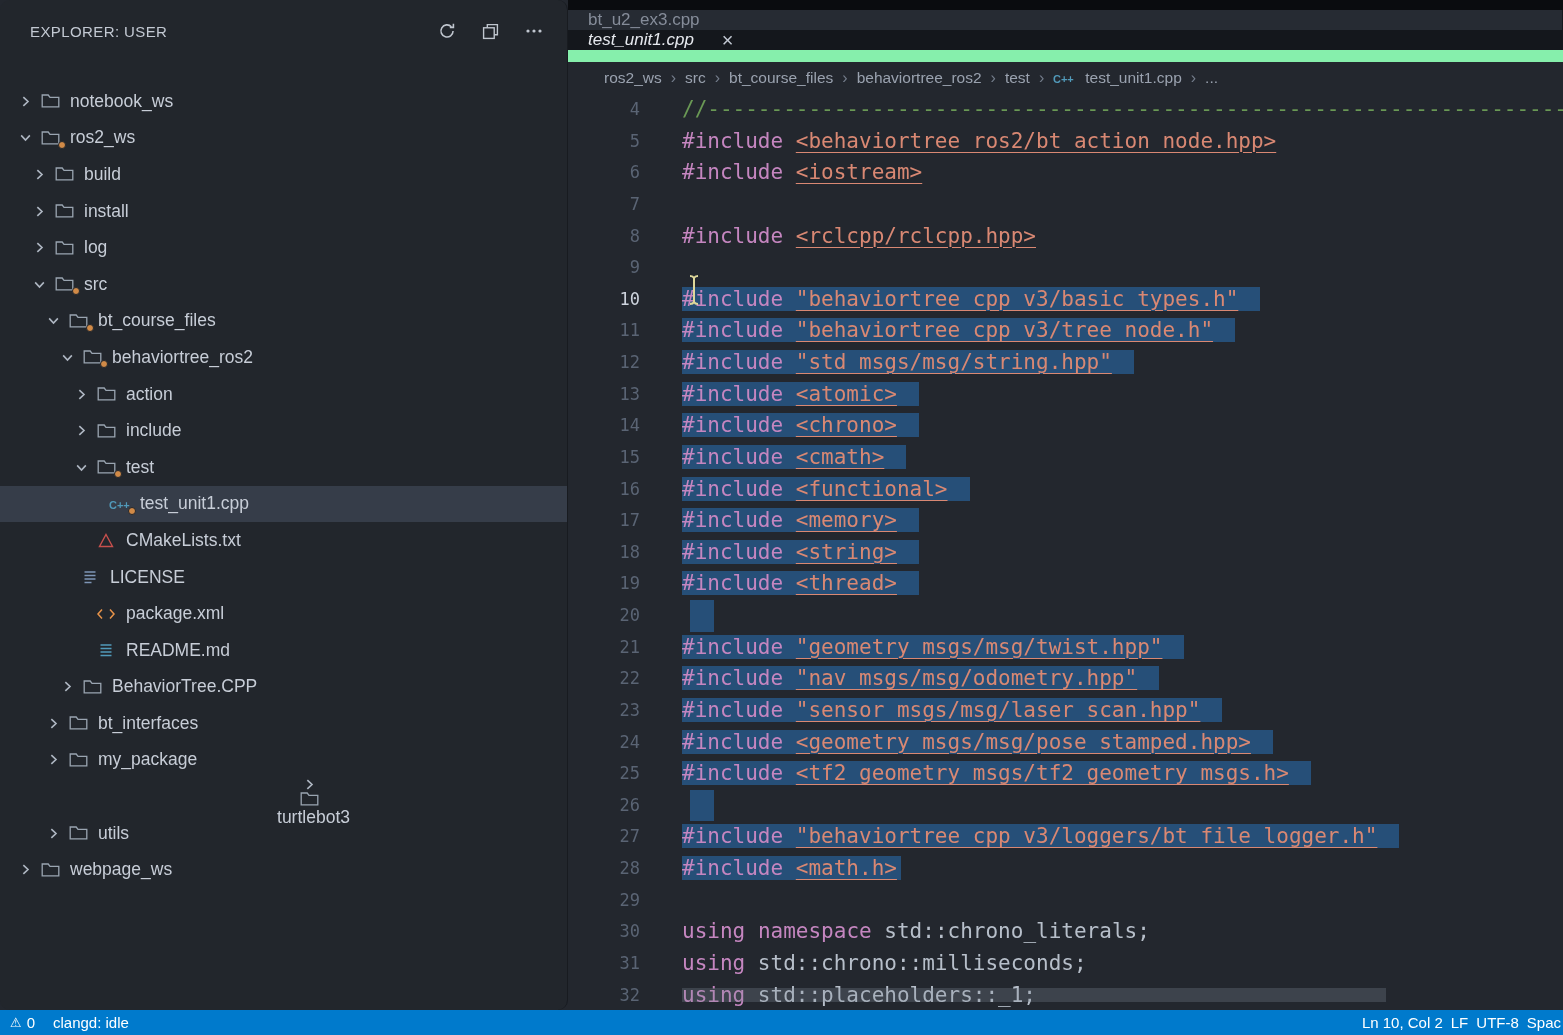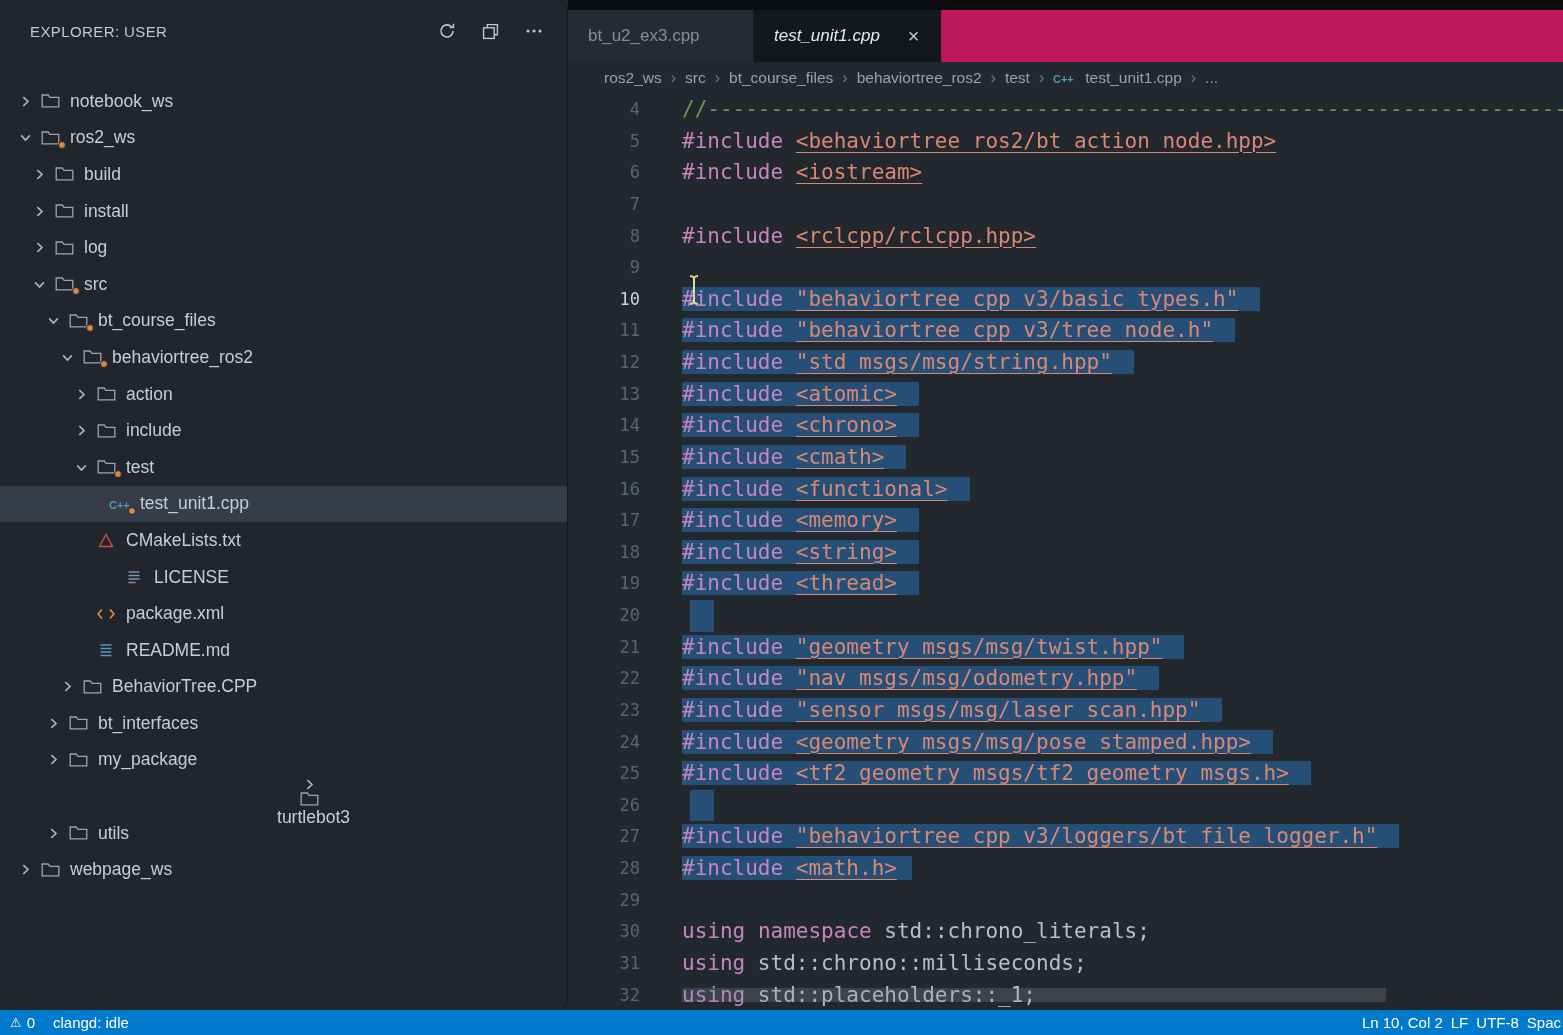--- a/index.html
+++ b/index.html
@@ -17,42 +17,42 @@
   .trow { display:flex; align-items:center; height:36.6px; cursor:pointer; }
   .trow.selected { background:#363d49; }
   .chev { width:26px; flex:none; display:inline-flex; justify-content:center; }
   .ficon { width:24px; flex:none; display:inline-flex; justify-content:center; position:relative; }
   .gitdot { position:absolute; right:-4px; bottom:-3px; width:8px; height:8px; border-radius:50%; background:var(--dot,#d18a47); border:1px solid #22262c; }
   .flabel { margin-left:8px; font-size:17.5px; color:#c7cdd7; white-space:nowrap; }
 
   
   .editor-col { position:absolute; left:568px; top:0; right:0; height:1010px; background:#23272e; }
   .topstrip { height:10px; background:#0a0c0f; }
-  .tabbar { height:52px; background:#be185d; display:flex; }
+  .tabbar { height:52px; background:#86efac; display:flex;flex-direction:column; }
   .tab { display:flex; align-items:center; padding:0 20px; font-size:17px; color:#858c99; background:#262b33; border-right:1px solid #15181d; cursor:pointer; min-width:186px; }
   .tab.active { background:#14171c; color:#e6e9ee; }
   .tab.active .tlabel { font-style:italic; }
   .tclose { margin-left:28px; font-size:20px; color:#c2c8d2; line-height:1; cursor:pointer; }
 
   .breadcrumb { height:32px; display:flex; align-items:center; padding-left:36px; font-size:15.5px; color:#9aa2af; gap:9px; }
   .bsep { color:#737c8a; font-size:16px; }
   .bitem { cursor:pointer; white-space:nowrap; }
   .bcpp { display:inline-flex; margin-right:1px; }
 
   .code { position:absolute; left:0; top:94px; right:0; height:916px; overflow:hidden; }
   .cline { display:flex; height:31.64px; line-height:31.64px; font-family:"DejaVu Sans Mono",monospace; font-size:21px; white-space:pre; }
   .lnum { width:72px; flex:none; text-align:right; color:#5a6474; font-size:17px; }
   .lnum.cur { color:#cdd3dd; }
   .ltext { margin-left:42px; }
   .seg-kw  { color:var(--kw,#c586c0); }
   .seg-inc { color:var(--str,#d98873); text-decoration:underline; text-decoration-thickness:1px; text-underline-offset:3.5px; }
   .seg-cmt { color:var(--cmt,#6a9955); }
   .seg-pln { color:#b7bfca; }
   .sel { background:var(--sel,#264f78); padding-right:22px; }
-  .sel.selend { padding-right:15px; }
+  .sel.selend { padding-right:4px; }
   .selblock { display:inline-block; width:24px; height:100%; background:var(--sel,#264f78); margin-left:8px; }
 
   .hscroll { position:absolute; left:114px; bottom:8px; width:704px; height:14px; background:rgba(130,140,153,.28); }
   .ibeam { position:absolute; left:118px; top:274px; pointer-events:none; }
 
   
   .statusbar { position:absolute; left:0; bottom:0; width:100%; height:25px; background:var(--status,#007acc); display:flex; align-items:center; justify-content:space-between; color:#fff; font-size:15px; z-index:20; padding:0 2px 0 10px; overflow:hidden; }
   .sb-left  { display:flex; gap:18px; align-items:center; }
   .sb-right { display:flex; gap:8px; align-items:center; }
   .sb-item  { cursor:pointer; white-space:nowrap; display:inline-flex; gap:5px; align-items:center; }
@@ -251,21 +251,21 @@
         </div>
         <div class="trow" style="padding-left: 68px;">
           <span class="chev"></span>
           <span class="ficon">
             <svg width="16" height="15" viewBox="0 0 16 15" fill="none">
               <path d="M8 1.5L14.5 13.5H1.5z" stroke="#c7504d" stroke-width="1.4"></path>
             </svg>
           </span>
           <span class="flabel">CMakeLists.txt</span>
         </div>
-        <div class="trow" style="padding-left: 96px;">
+        <div class="trow" style="padding-left: 52px;">
           <span class="chev"></span>
           <span class="ficon">
             <svg width="16" height="16" viewBox="0 0 16 16" fill="none">
               <path d="M2.5 3h11M2.5 6.5h11M2.5 10h11M2.5 13.5h7" stroke="#7e95b5" stroke-width="1.5"></path>
             </svg>
           </span>
           <span class="flabel">LICENSE</span>
         </div>
         <div class="trow" style="padding-left: 68px;">
           <span class="chev"></span>

